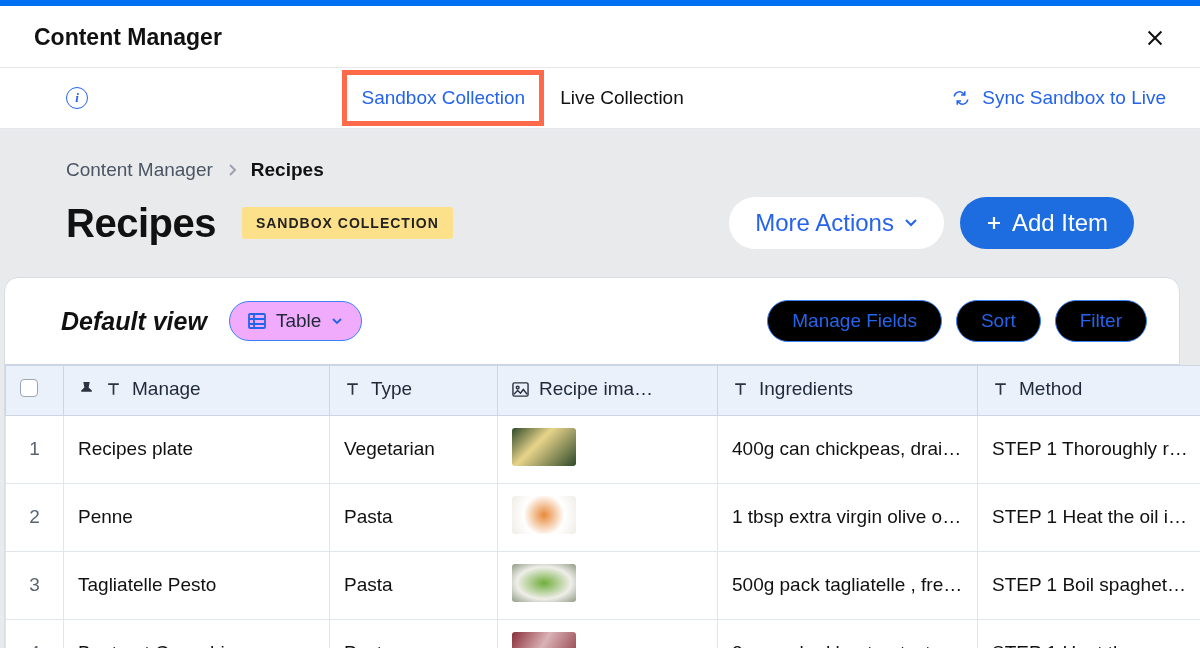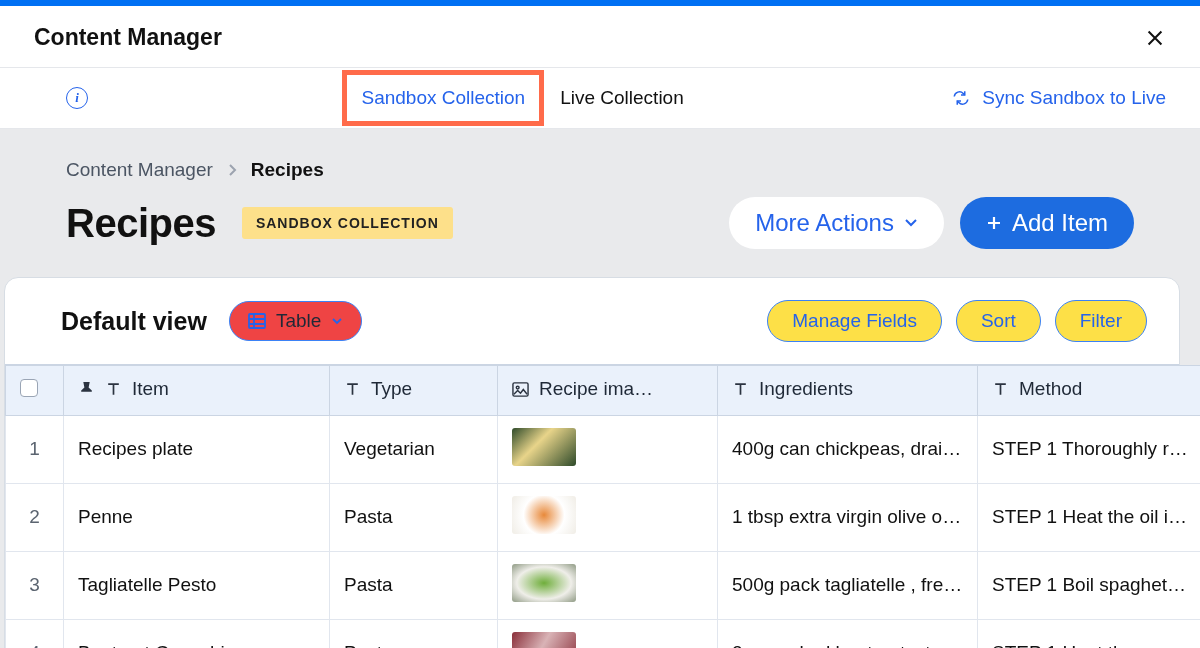--- a/index.html
+++ b/index.html
@@ -71,30 +71,30 @@
   .card {
     background: #fff; border-radius: 14px 14px 0 0;
     margin: 0 20px 0 4px;
     border: 1px solid #d7dde4;
   }
   .card-header {
     display: flex; align-items: center; justify-content: space-between;
     padding: 22px 32px 22px 56px;
   }
   .view-left { display: flex; align-items: center; gap: 22px; }
-  .view-title { font-size: 25px; font-weight: 800; color: #111; }
+  .view-title { font-size: 25px; font-weight: 800; color: #111; font-style: italic; }
   .pill {
     display: inline-flex; align-items: center; gap: 10px;
     border: 1.6px solid #3b82f6; border-radius: 999px;
     color: #1f2937; font-size: 19px; padding: 8px 18px; cursor: pointer;
-    background: #ef4444;
+    background: #f0abfc;
   }
   .pill .icon { color: #2563eb; }
   .card-mid { display: flex; align-items: center; gap: 14px; }
-  .pill-blue-text { color: #2563eb; font-size: 19px; border: 1.6px solid #3b82f6; border-radius: 999px; padding: 9px 24px; background: #fde047; cursor: pointer; }
+  .pill-blue-text { color: #2563eb; font-size: 19px; border: 1.6px solid #3b82f6; border-radius: 999px; padding: 9px 24px; background: #000000; cursor: pointer; }
   .search-box {
     display: flex; align-items: center; gap: 10px;
     border: 1.2px solid #d1d5db; border-radius: 999px;
     padding: 9px 18px; width: 236px;
   }
   .search-box input {
     border: none; outline: none; font-size: 19px; color: #6b7280; width: 100%;
     background: transparent;
   }
   .mag-icon { width: 18px; height: 18px; color: #2563eb; }
@@ -224,21 +224,21 @@
           <tr>
             <th><span class="cb"></span></th>
             <th>
               <span class="hdr-flex">
                 <svg class="hdr-icon" viewBox="0 0 16 16" fill="#2b3340">
                     <path d="M5 1h6l-1 5 3 3v1H3V9l3-3z"></path>
                   </svg>
                 <svg class="hdr-icon" viewBox="0 0 16 16" fill="none" stroke="#2b3340" stroke-width="1.6">
                     <path d="M3 3h10M8 3v10"></path>
                   </svg>
-                <span>Item</span>
+                <span>Manage</span>
               </span>
             </th>
             <th>
               <span class="hdr-flex">
                 <svg class="hdr-icon" viewBox="0 0 16 16" fill="none" stroke="#2b3340" stroke-width="1.6">
                     <path d="M3 3h10M8 3v10"></path>
                   </svg>
                 <span>Type</span>
               </span>
             </th>

